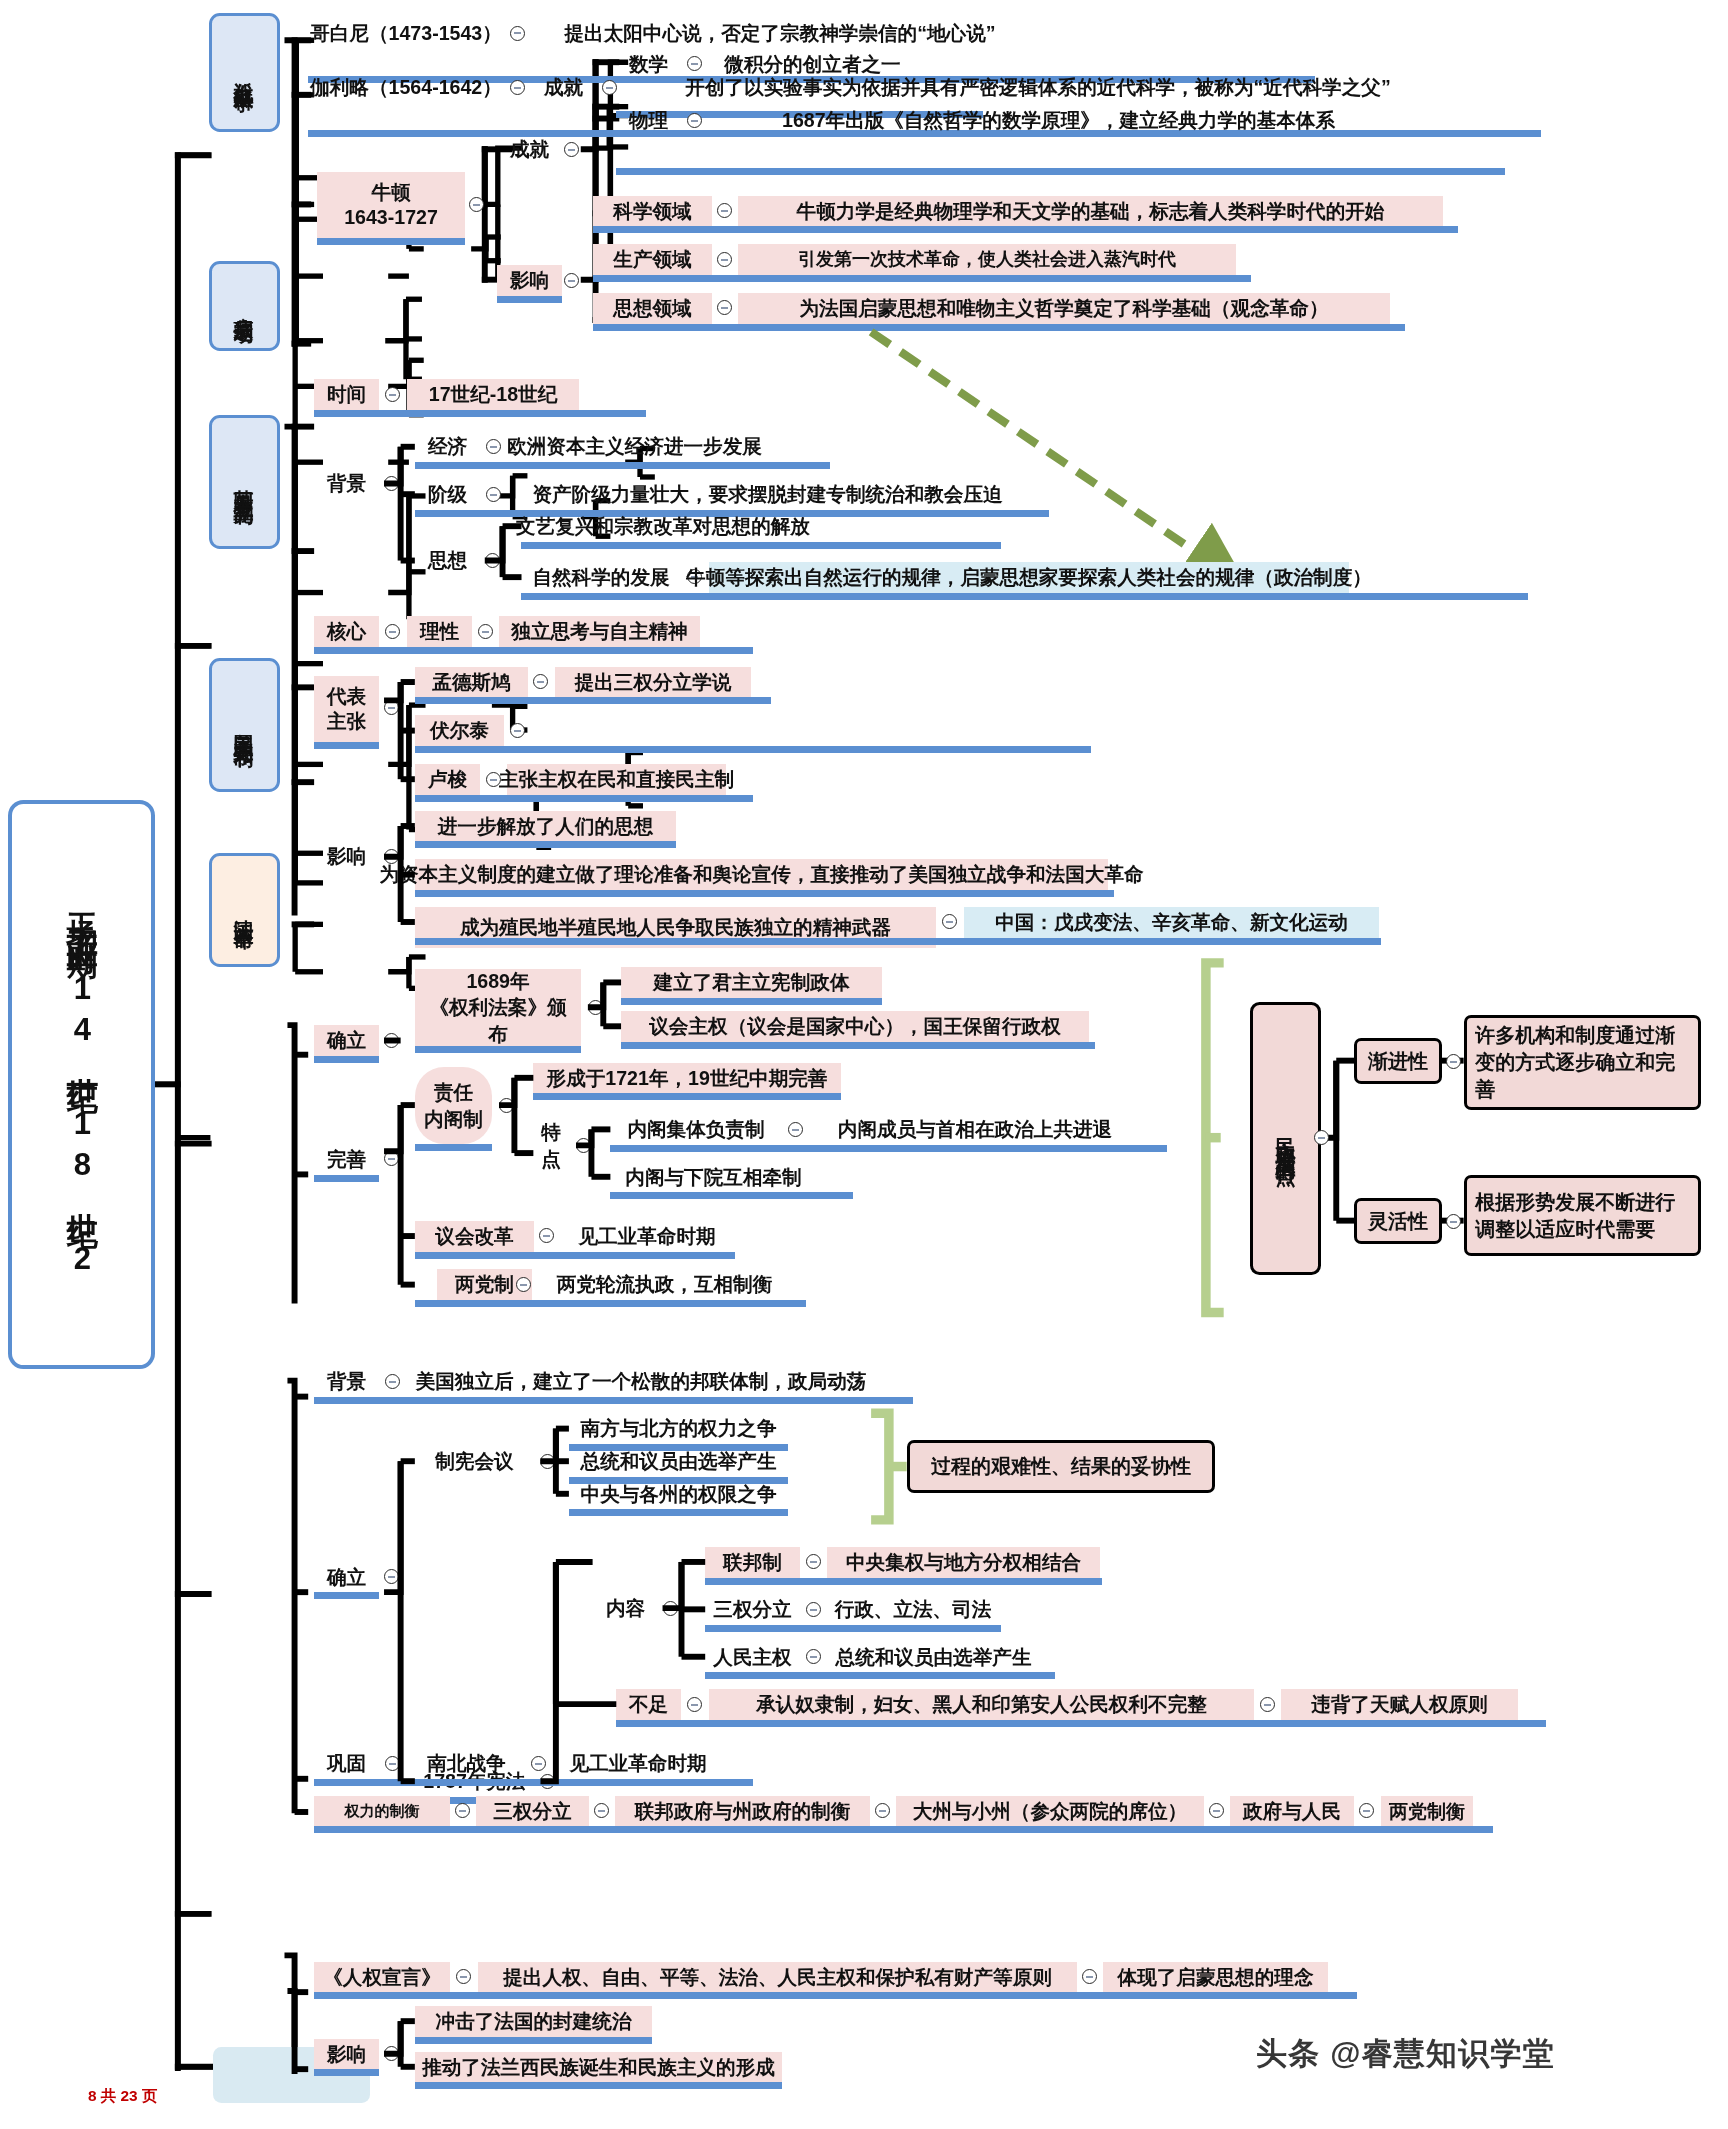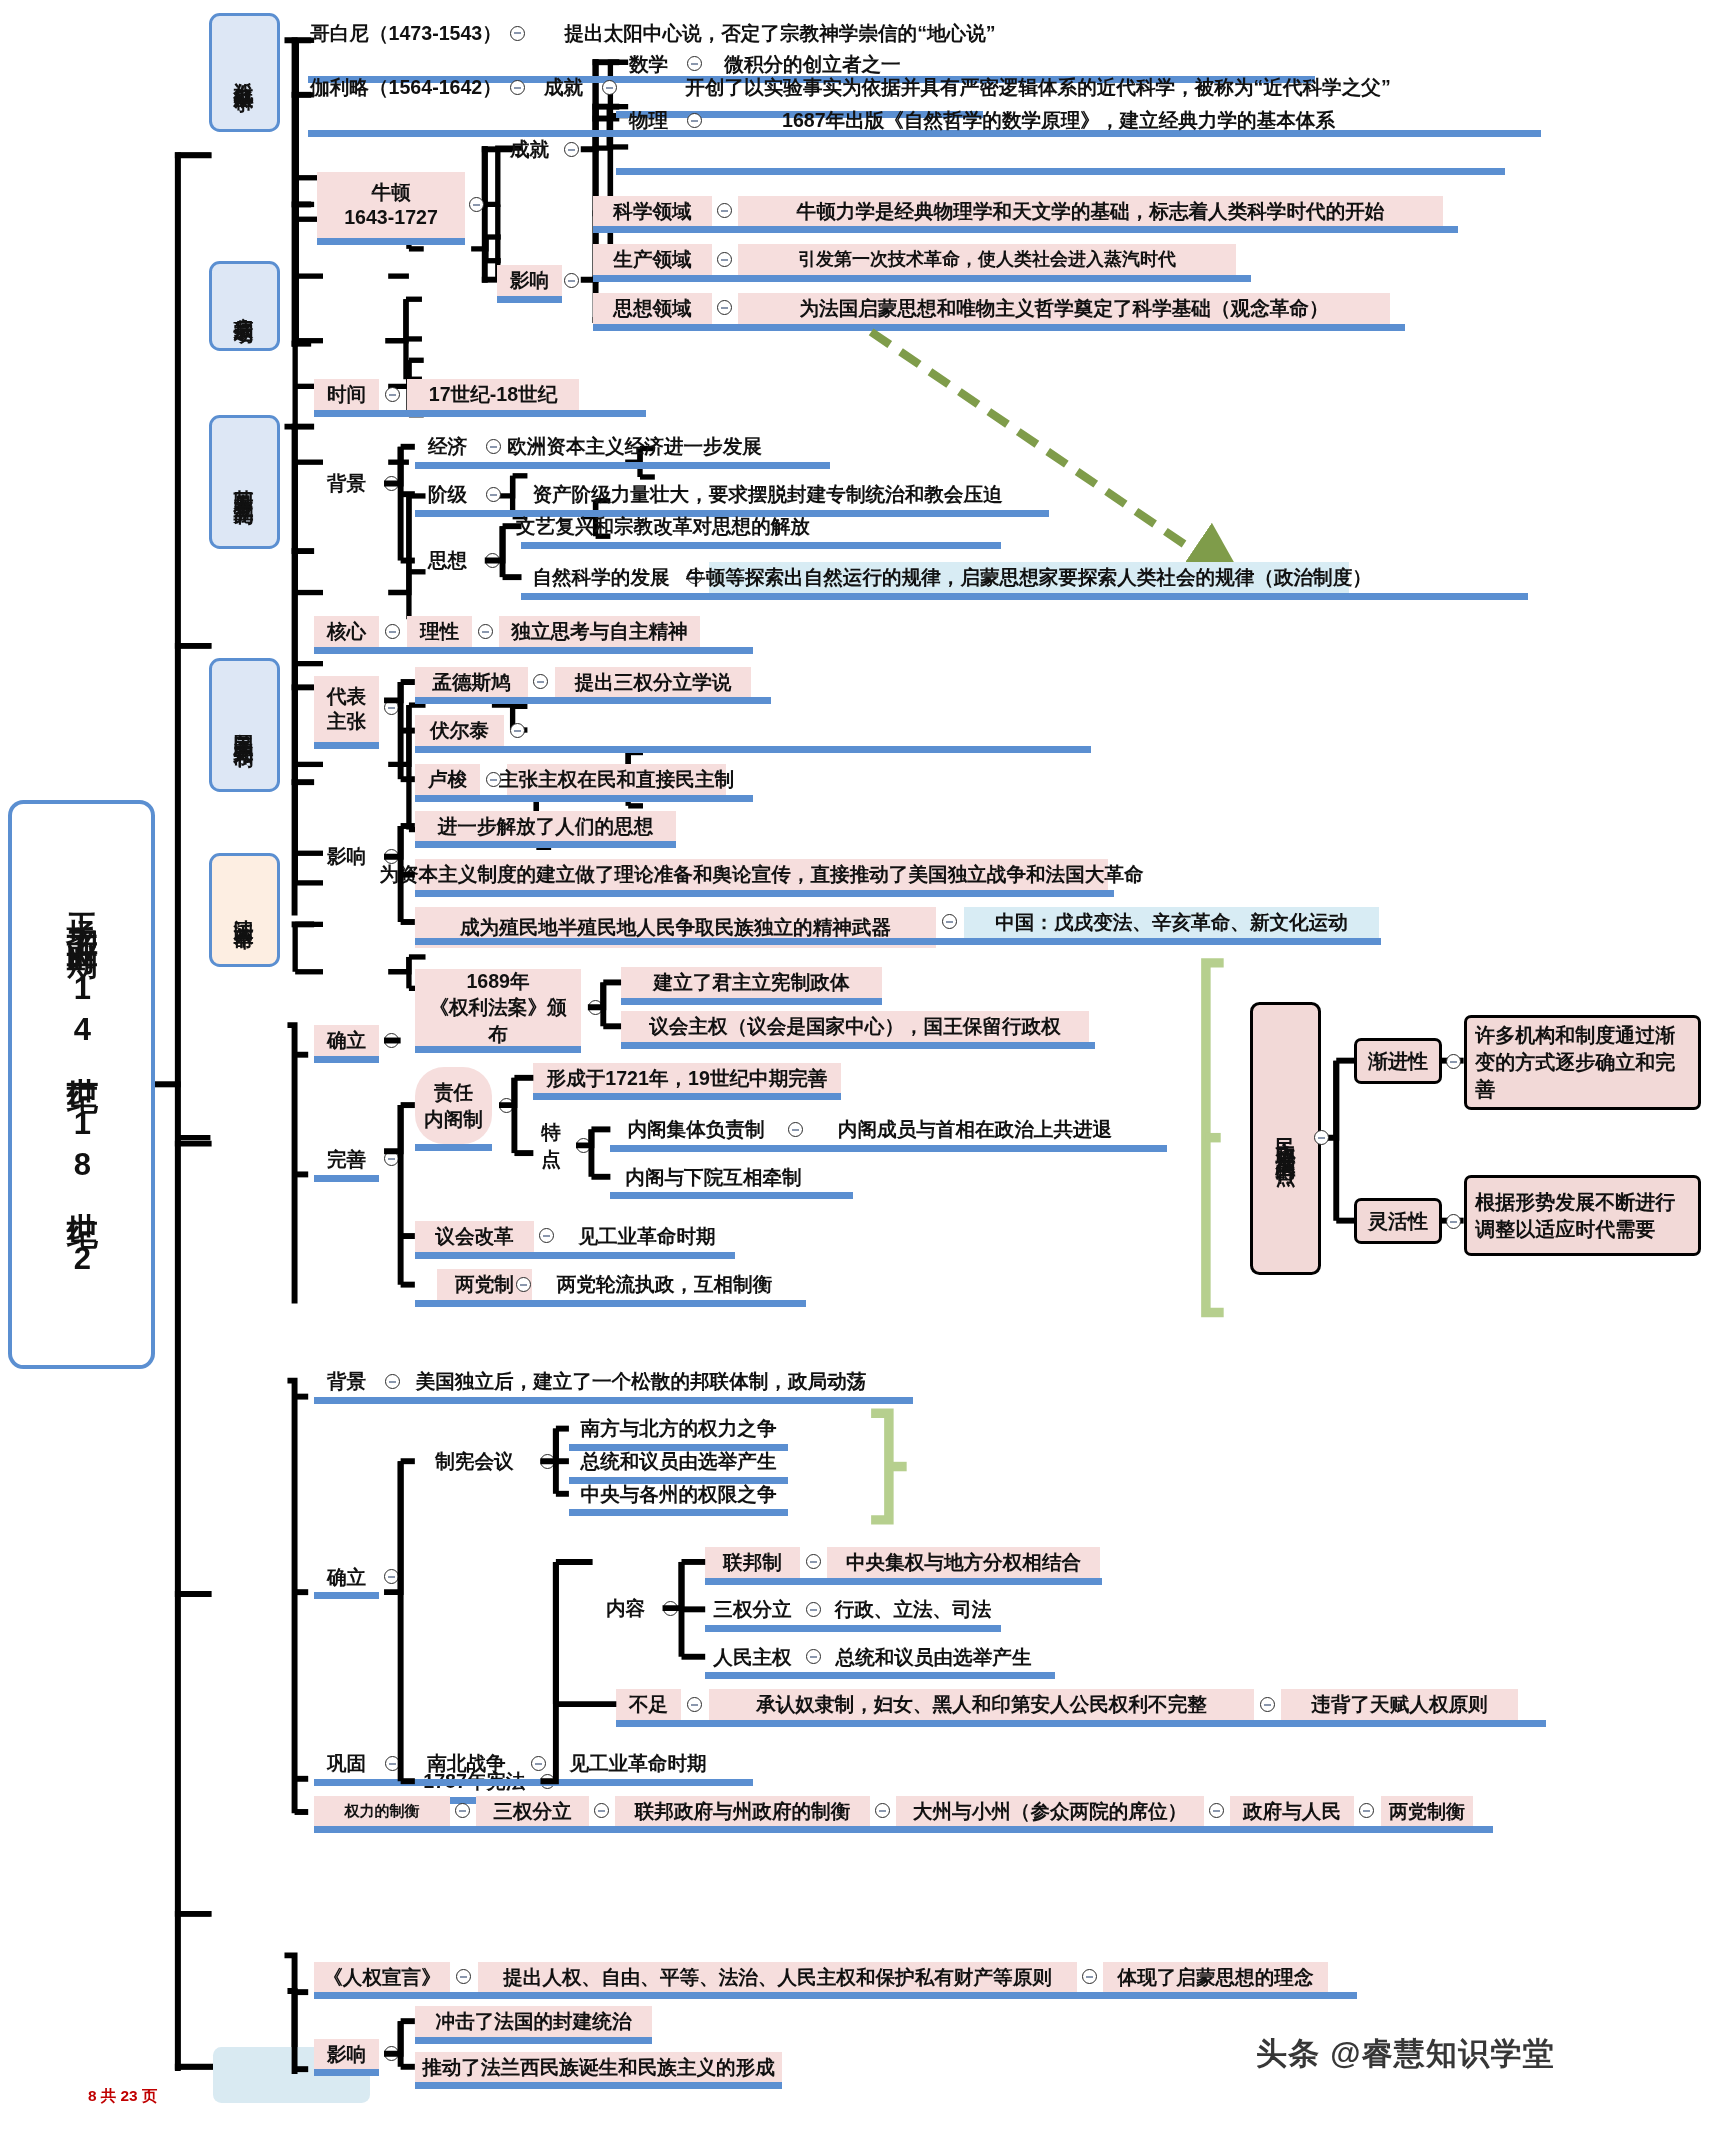--- a/index.html
+++ b/index.html
@@ -591,20 +591,23 @@
     </div>
     <div class="ubar" style="left: 569px; top: 1477px; width: 219px;"></div>
     <div class="chip plain" style="left: 569px; top: 1479px; width: 219px; height: 31px; font-size: 19.6px;">
       <span>中央与各州的权限之争</span>
     </div>
     <div class="ubar" style="left: 569px; top: 1509px; width: 219px;"></div>
     <svg class="wires" viewBox="0 0 2916 3593" width="1728" height="2129">
       <path d="M1470 2385 H1500 V2565 H1470" stroke="#b6cf8e" stroke-width="16" fill="none"></path>
       <path d="M1500 2475 H1530" stroke="#b6cf8e" stroke-width="16" fill="none"></path>
     </svg>
+    <div class="rbox center" style="left: 907px; top: 1440px; width: 308px; height: 53px; font-size: 20px;">
+      <span>过程的艰难性、结果的妥协性</span>
+    </div>
     <div class="chip pink" style="left: 705px; top: 1547px; width: 95px; height: 31px; font-size: 19.6px;">
       <span>联邦制</span>
     </div>
     <div class="toggle" style="left: 806px; top: 1554px;"></div>
     <div class="chip pink" style="left: 827px; top: 1547px; width: 273px; height: 31px; font-size: 19.6px;">
       <span>中央集权与地方分权相结合</span>
     </div>
     <div class="ubar" style="left: 705px; top: 1578px; width: 397px;"></div>
     <div class="chip plain" style="left: 593px; top: 1593px; width: 65px; height: 31px; font-size: 19.6px;">
       <span>内容</span>

